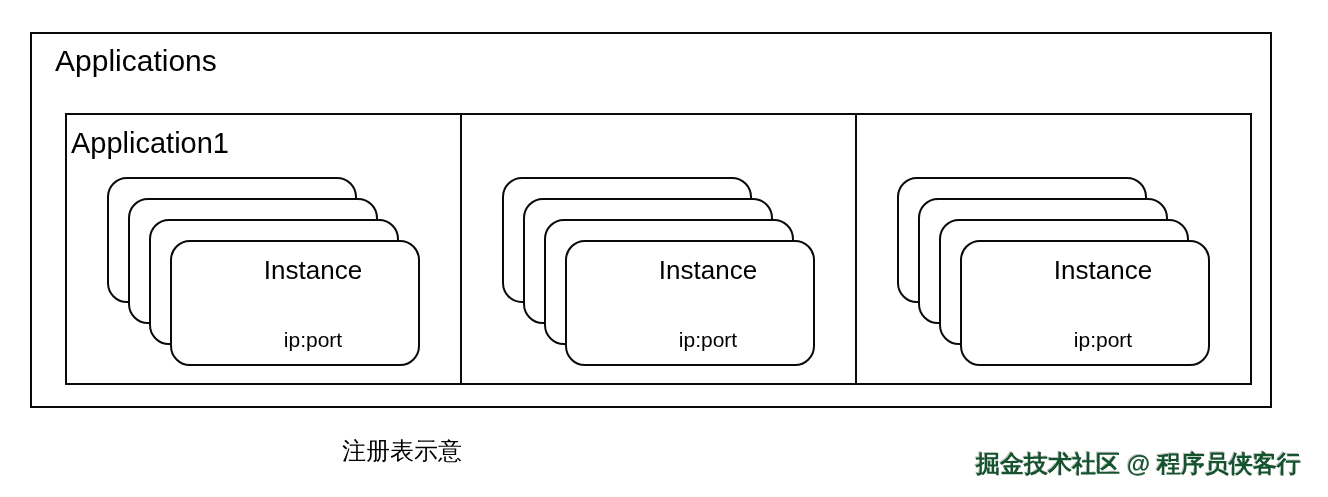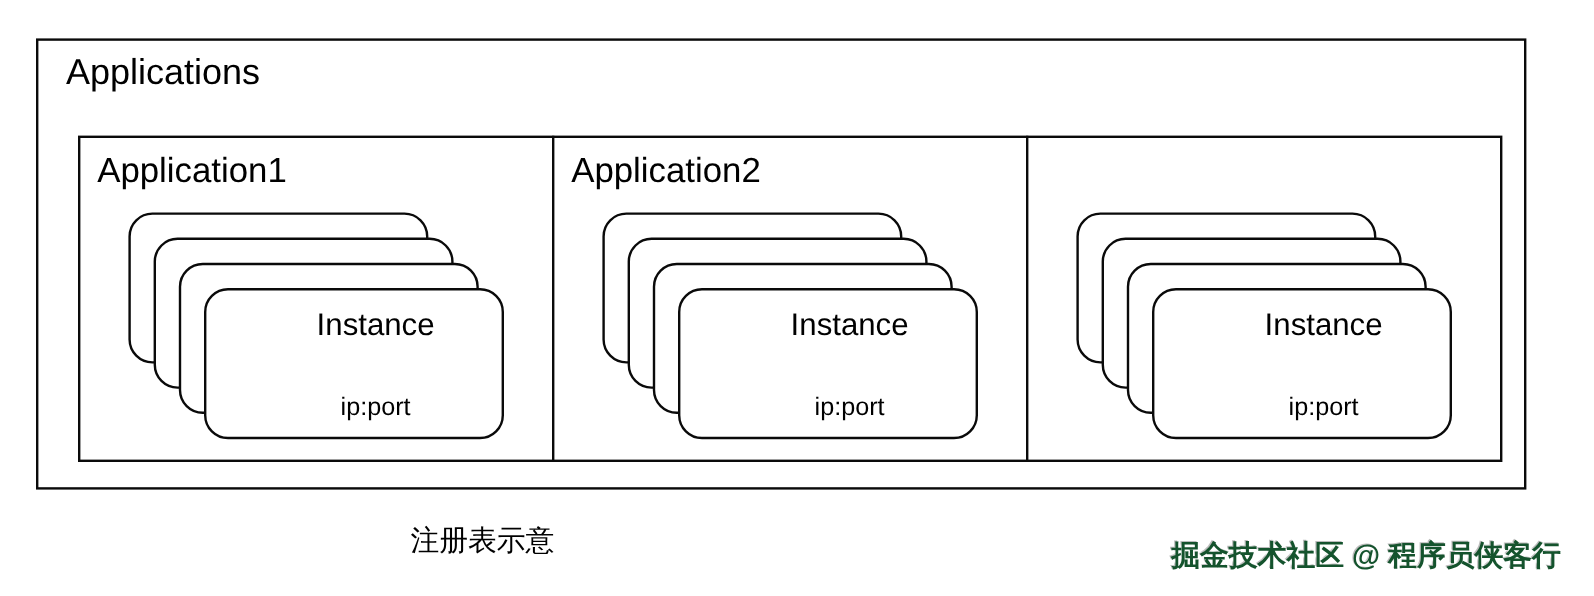--- a/index.html
+++ b/index.html
@@ -41,21 +41,21 @@
   }
   .app-box {
     position: relative;
     flex: 1 1 0;
     border: 2px solid #0a0a0a;
     background: #ffffff;
   }
   .app-box + .app-box { margin-left: -2px; }
   .app-label {
     position: absolute;
-    left: 14px; top: 11px;
+    left: 4px; top: 11px;
     font-size: 29px;
     line-height: 34px;
     white-space: nowrap;
   }
 
   
   .stack {
     position: absolute;
     left: 40px; top: 62px;
     width: 315px; height: 191px;
@@ -129,21 +129,20 @@
           <div class="card o1"></div>
           <div class="card o2"></div>
           <div class="card o3 card-front">
             <div class="instance-title">Instance</div>
             <div class="instance-address">ip:port</div>
           </div>
         </div>
       </div>
 
       <div class="app-box">
-        <div class="app-label">Application2</div>
         <div class="stack">
           <div class="card o0"></div>
           <div class="card o1"></div>
           <div class="card o2"></div>
           <div class="card o3 card-front">
             <div class="instance-title">Instance</div>
             <div class="instance-address">ip:port</div>
           </div>
         </div>
       </div>

